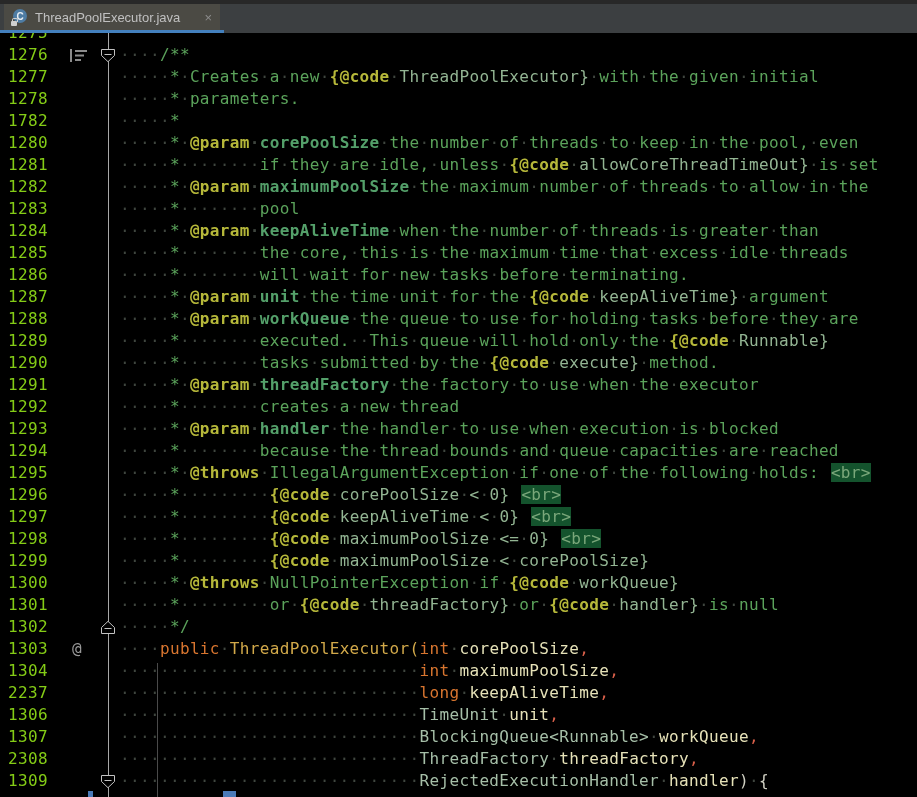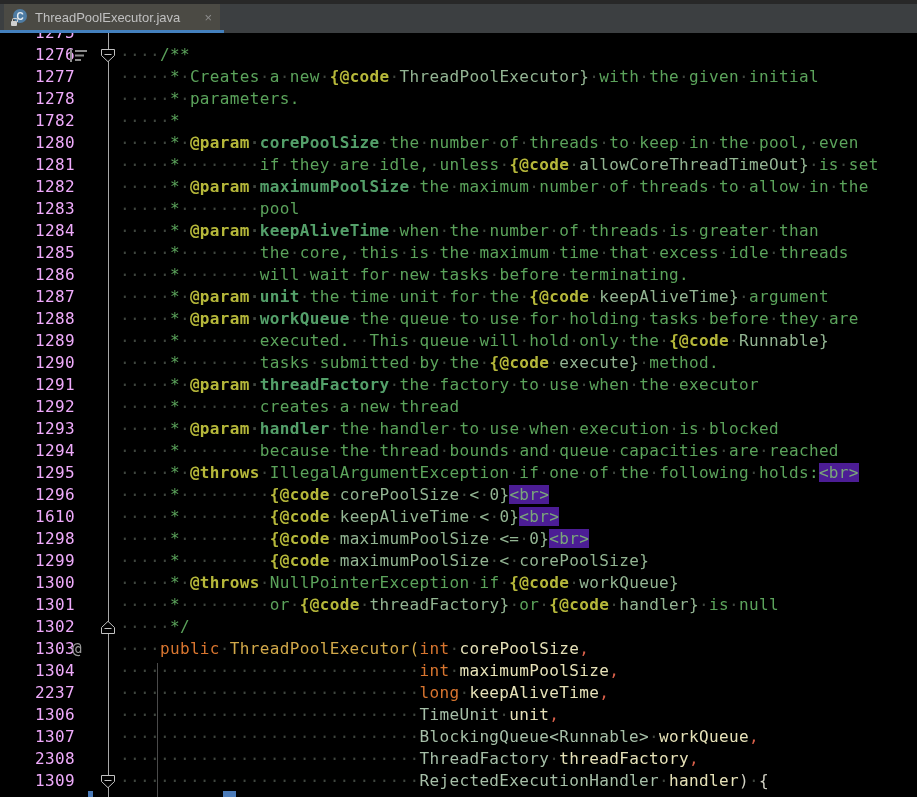--- a/index.html
+++ b/index.html
@@ -32,31 +32,31 @@
     content:""; position:absolute; left:1px; top:-3px; width:4px; height:3px;
     border:1px solid #cfcfcf; border-bottom:none; border-radius:2px 2px 0 0;
   }
   #tab-close { margin-left:auto; color:#8c8c8c; font-size:13px; cursor:default; }
   
   #editor { position:absolute; left:0; top:33px; width:917px; height:764px; overflow:hidden; }
   #foldline { position:absolute; left:108px; top:0; width:1px; height:100%; background:#a8a8a8; z-index:1; }
   #indent-guide { position:absolute; left:157px; top:630px; width:1px; height:134px; background:#4a4a4a; }
   #rows { position:absolute; left:0; top:-11px; width:100%; }
   .row { position:relative; height:22px; line-height:22px; font-size:16px; letter-spacing:0.35px; white-space:pre; }
-  .lnum { position:absolute; left:0; top:0; width:48px; text-align:right; color:#f0abfc;margin-left:27px; }
+  .lnum { position:absolute; left:0; top:0; width:48px; text-align:right; color:#84cc16; }
   .gicon { position:absolute; left:69px; top:3px; z-index:2; }
   .gat  { position:absolute; left:72px; top:0; color:#9a9a9a; z-index:2; }
   .fold { position:absolute; left:100px; top:3px; z-index:2; }
   .codeline { position:absolute; left:120px; top:0; }
   
   .tk-cmt   { color:#5ba35b; }
   .tk-tag   { color:#b6b83a; font-weight:bold; }
   .tk-pname { color:#54a06a; font-weight:bold; }
   .tk-cval  { color:#93b593; }
-  .tk-br    { color:#7aa77a; background:#4c1d95; }
+  .tk-br    { color:#7aa77a; background:#14532d;margin-left:12px; }
   .tk-kw    { color:#d8752f;margin-top:16px; }
   .tk-meth  { color:#d2a94a;margin-top:47px; }
   .tk-paren { color:#d2a94a; }
   .tk-type  { color:#a6bfa8; }
   .tk-var   { color:#e6e2b8; }
   .tk-comma { color:#d9604a; }
   .tk-plain { color:#cfcfc2; }
   .ws { color:#3f463f; }
   
   .blue-frag { position:absolute; background:#4a7ab8; }
@@ -106,21 +106,21 @@
         <div class="row"><span class="lnum">1287</span><span class="codeline"><span class="tk-cmt"><span class="ws">·····</span>*<span class="ws">·</span></span><span class="tk-tag">@param</span><span class="tk-pname"><span class="ws">·</span>unit</span><span class="tk-cmt"><span class="ws">·</span>the<span class="ws">·</span>time<span class="ws">·</span>unit<span class="ws">·</span>for<span class="ws">·</span>the<span class="ws">·</span></span><span class="tk-tag">{@code</span><span class="tk-cval"><span class="ws">·</span>keepAliveTime}</span><span class="tk-cmt"><span class="ws">·</span>argument</span></span></div>
         <div class="row"><span class="lnum">1288</span><span class="codeline"><span class="tk-cmt"><span class="ws">·····</span>*<span class="ws">·</span></span><span class="tk-tag">@param</span><span class="tk-pname"><span class="ws">·</span>workQueue</span><span class="tk-cmt"><span class="ws">·</span>the<span class="ws">·</span>queue<span class="ws">·</span>to<span class="ws">·</span>use<span class="ws">·</span>for<span class="ws">·</span>holding<span class="ws">·</span>tasks<span class="ws">·</span>before<span class="ws">·</span>they<span class="ws">·</span>are</span></span></div>
         <div class="row"><span class="lnum">1289</span><span class="codeline"><span class="tk-cmt"><span class="ws">·····</span>*<span class="ws">········</span>executed.<span class="ws">··</span>This<span class="ws">·</span>queue<span class="ws">·</span>will<span class="ws">·</span>hold<span class="ws">·</span>only<span class="ws">·</span>the<span class="ws">·</span></span><span class="tk-tag">{@code</span><span class="tk-cval"><span class="ws">·</span>Runnable}</span></span></div>
         <div class="row"><span class="lnum">1290</span><span class="codeline"><span class="tk-cmt"><span class="ws">·····</span>*<span class="ws">········</span>tasks<span class="ws">·</span>submitted<span class="ws">·</span>by<span class="ws">·</span>the<span class="ws">·</span></span><span class="tk-tag">{@code</span><span class="tk-cval"><span class="ws">·</span>execute}</span><span class="tk-cmt"><span class="ws">·</span>method.</span></span></div>
         <div class="row"><span class="lnum">1291</span><span class="codeline"><span class="tk-cmt"><span class="ws">·····</span>*<span class="ws">·</span></span><span class="tk-tag">@param</span><span class="tk-pname"><span class="ws">·</span>threadFactory</span><span class="tk-cmt"><span class="ws">·</span>the<span class="ws">·</span>factory<span class="ws">·</span>to<span class="ws">·</span>use<span class="ws">·</span>when<span class="ws">·</span>the<span class="ws">·</span>executor</span></span></div>
         <div class="row"><span class="lnum">1292</span><span class="codeline"><span class="tk-cmt"><span class="ws">·····</span>*<span class="ws">········</span>creates<span class="ws">·</span>a<span class="ws">·</span>new<span class="ws">·</span>thread</span></span></div>
         <div class="row"><span class="lnum">1293</span><span class="codeline"><span class="tk-cmt"><span class="ws">·····</span>*<span class="ws">·</span></span><span class="tk-tag">@param</span><span class="tk-pname"><span class="ws">·</span>handler</span><span class="tk-cmt"><span class="ws">·</span>the<span class="ws">·</span>handler<span class="ws">·</span>to<span class="ws">·</span>use<span class="ws">·</span>when<span class="ws">·</span>execution<span class="ws">·</span>is<span class="ws">·</span>blocked</span></span></div>
         <div class="row"><span class="lnum">1294</span><span class="codeline"><span class="tk-cmt"><span class="ws">·····</span>*<span class="ws">········</span>because<span class="ws">·</span>the<span class="ws">·</span>thread<span class="ws">·</span>bounds<span class="ws">·</span>and<span class="ws">·</span>queue<span class="ws">·</span>capacities<span class="ws">·</span>are<span class="ws">·</span>reached</span></span></div>
         <div class="row"><span class="lnum">1295</span><span class="codeline"><span class="tk-cmt"><span class="ws">·····</span>*<span class="ws">·</span></span><span class="tk-tag">@throws</span><span class="tk-cmt"><span class="ws">·</span>IllegalArgumentException<span class="ws">·</span>if<span class="ws">·</span>one<span class="ws">·</span>of<span class="ws">·</span>the<span class="ws">·</span>following<span class="ws">·</span>holds:</span><span class="tk-br">&lt;br&gt;</span></span></div>
         <div class="row"><span class="lnum">1296</span><span class="codeline"><span class="tk-cmt"><span class="ws">·····</span>*<span class="ws">·········</span></span><span class="tk-tag">{@code</span><span class="tk-cval"><span class="ws">·</span>corePoolSize<span class="ws">·</span>&lt;<span class="ws">·</span>0}</span><span class="tk-br">&lt;br&gt;</span></span></div>
-        <div class="row"><span class="lnum">1610</span><span class="codeline"><span class="tk-cmt"><span class="ws">·····</span>*<span class="ws">·········</span></span><span class="tk-tag">{@code</span><span class="tk-cval"><span class="ws">·</span>keepAliveTime<span class="ws">·</span>&lt;<span class="ws">·</span>0}</span><span class="tk-br">&lt;br&gt;</span></span></div>
+        <div class="row"><span class="lnum">1297</span><span class="codeline"><span class="tk-cmt"><span class="ws">·····</span>*<span class="ws">·········</span></span><span class="tk-tag">{@code</span><span class="tk-cval"><span class="ws">·</span>keepAliveTime<span class="ws">·</span>&lt;<span class="ws">·</span>0}</span><span class="tk-br">&lt;br&gt;</span></span></div>
         <div class="row"><span class="lnum">1298</span><span class="codeline"><span class="tk-cmt"><span class="ws">·····</span>*<span class="ws">·········</span></span><span class="tk-tag">{@code</span><span class="tk-cval"><span class="ws">·</span>maximumPoolSize<span class="ws">·</span>&lt;=<span class="ws">·</span>0}</span><span class="tk-br">&lt;br&gt;</span></span></div>
         <div class="row"><span class="lnum">1299</span><span class="codeline"><span class="tk-cmt"><span class="ws">·····</span>*<span class="ws">·········</span></span><span class="tk-tag">{@code</span><span class="tk-cval"><span class="ws">·</span>maximumPoolSize<span class="ws">·</span>&lt;<span class="ws">·</span>corePoolSize}</span></span></div>
         <div class="row"><span class="lnum">1300</span><span class="codeline"><span class="tk-cmt"><span class="ws">·····</span>*<span class="ws">·</span></span><span class="tk-tag">@throws</span><span class="tk-cmt"><span class="ws">·</span>NullPointerException<span class="ws">·</span>if<span class="ws">·</span></span><span class="tk-tag">{@code</span><span class="tk-cval"><span class="ws">·</span>workQueue}</span></span></div>
         <div class="row"><span class="lnum">1301</span><span class="codeline"><span class="tk-cmt"><span class="ws">·····</span>*<span class="ws">·········</span>or<span class="ws">·</span></span><span class="tk-tag">{@code</span><span class="tk-cval"><span class="ws">·</span>threadFactory}</span><span class="tk-cmt"><span class="ws">·</span>or<span class="ws">·</span></span><span class="tk-tag">{@code</span><span class="tk-cval"><span class="ws">·</span>handler}</span><span class="tk-cmt"><span class="ws">·</span>is<span class="ws">·</span>null</span></span></div>
         <div class="row"><span class="lnum">1302</span><span class="fold"><svg width="16" height="15" viewBox="0 0 16 15">
               <path d="M1.5 13.5 H14.5 V7.5 L8 1.3 L1.5 7.5 Z" fill="#000" stroke="#c2c2c2"></path>
               <line x1="4.5" x2="11.5" y1="8.5" y2="8.5" stroke="#c2c2c2"></line>
             </svg></span><span class="codeline"><span class="tk-cmt"><span class="ws">·····</span>*/</span></span></div>
         <div class="row"><span class="lnum">1303</span><span class="gat">@</span><span class="codeline"><span class="tk-kw"><span class="ws">····</span>public</span><span class="tk-meth"><span class="ws">·</span>ThreadPoolExecutor</span><span class="tk-paren">(</span><span class="tk-kw">int</span><span class="tk-var"><span class="ws">·</span>corePoolSize</span><span class="tk-comma">,</span></span></div>
         <div class="row"><span class="lnum">1304</span><span class="codeline"><span class="tk-kw"><span class="ws">······························</span>int</span><span class="tk-var"><span class="ws">·</span>maximumPoolSize</span><span class="tk-comma">,</span></span></div>

